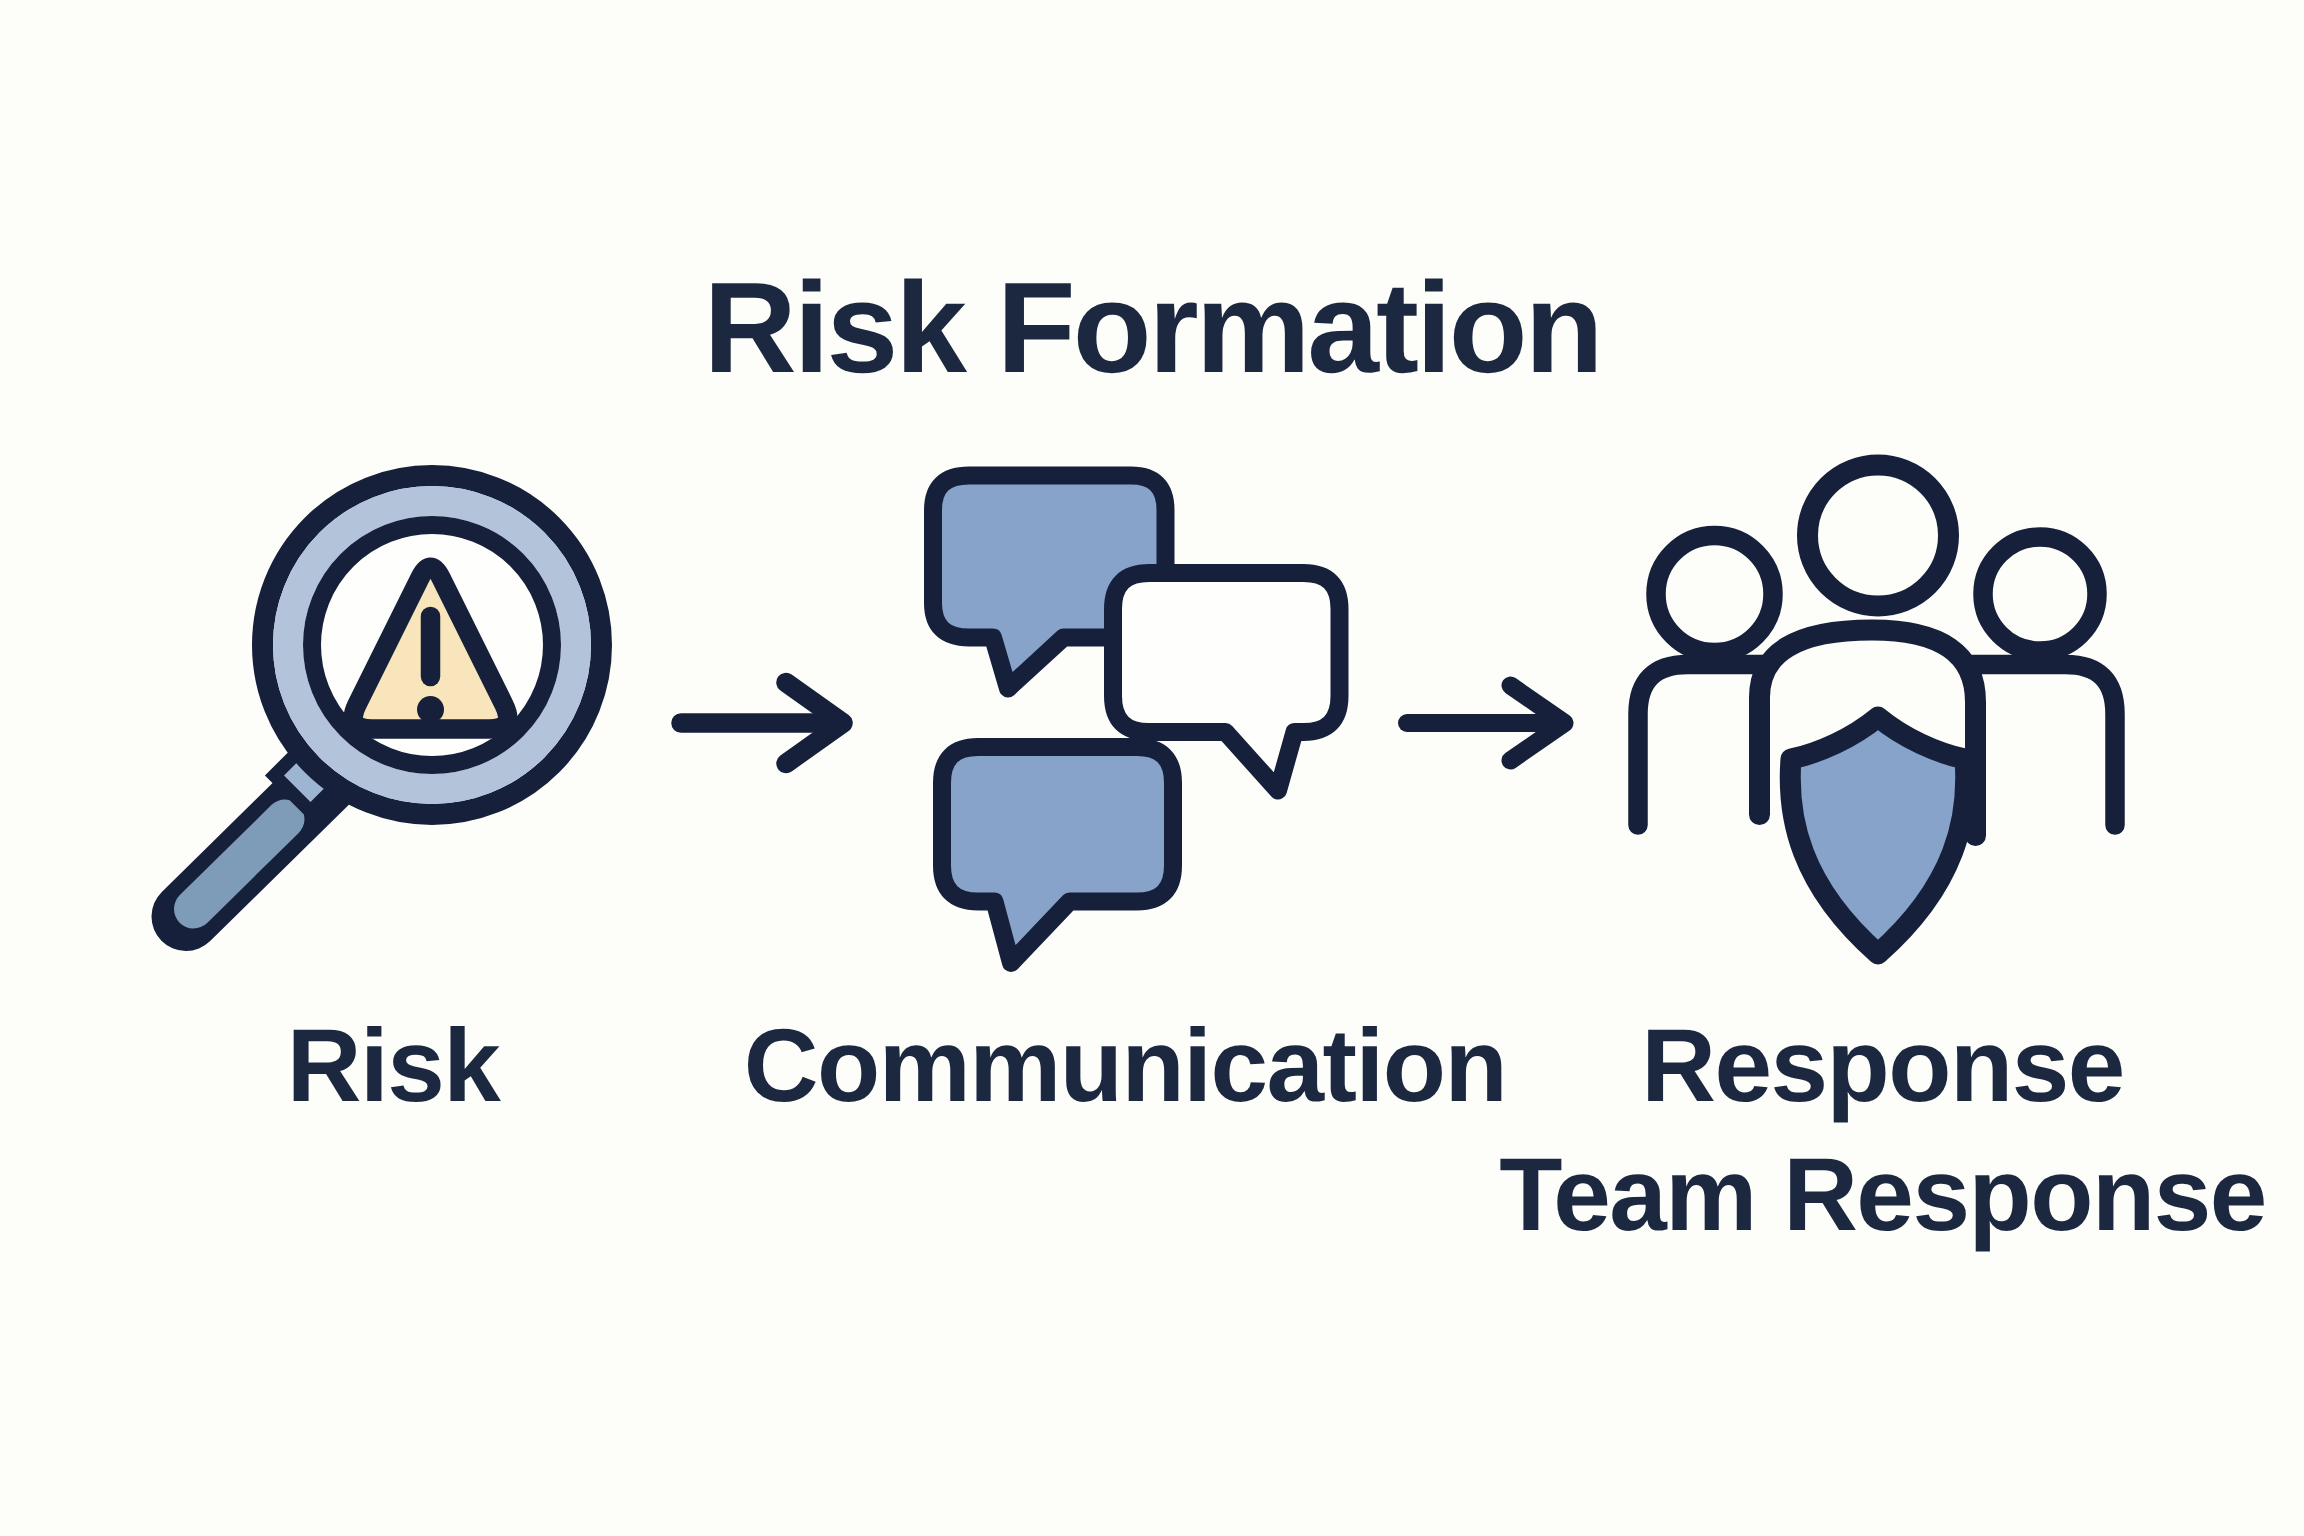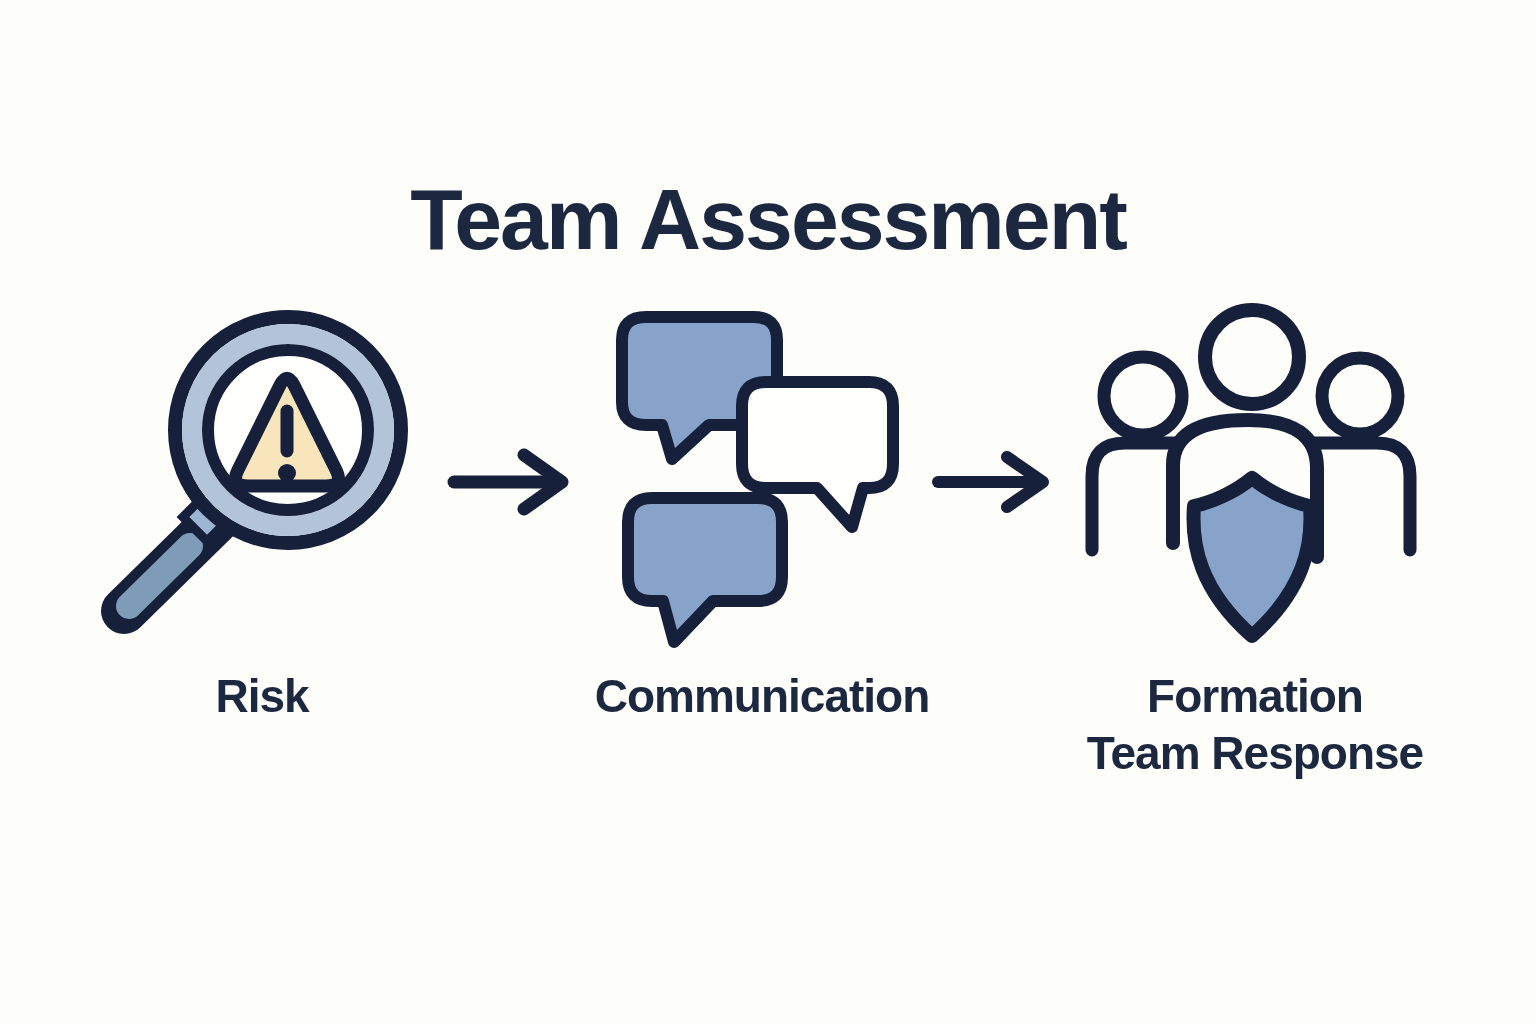--- a/index.html
+++ b/index.html
@@ -15,38 +15,38 @@
   .title {
     left: 0; top: 112px; width: 1536px;
     text-align: center;
     font-size: 86px; font-weight: 700;
     letter-spacing: -2px;
     color: var(--text, #1b2943);
   }
   .step-label {
     width: 520px;
     text-align: center;
-    font-size: 46px; font-weight: 700;
+    font-size: 69px; font-weight: 700;
     letter-spacing: -1px;
     line-height: 1.24;
     color: var(--text, #1b2943);
     top: 668px;
   }
   .step-label span { display: block; }
   #label-1 { left: 2px; }
-  #label-2 { left: 502px; }
+  #label-2 { left: 490px; }
   #label-3 { left: 995px; }
   svg { display: block; overflow: visible; }
 </style>
 </head>
 <body>
 
 <div class="stage">
 
-  <h1 class="abs title">Team Assessment</h1>
+  <h1 class="abs title">Risk Formation</h1>
 
   <svg class="abs" style="left:88px; top:293px;" width="340" height="350" viewBox="0 0 340 350">
 
     <line x1="150" y1="206" x2="36" y2="318" stroke="var(--ink)" stroke-width="46" stroke-linecap="round"></line>
 
     <line x1="102" y1="253" x2="41" y2="313" stroke="var(--handle-blue)" stroke-width="26" stroke-linecap="round"></line>
 
     <g transform="translate(119,224) rotate(45)">
       <rect x="-17" y="-17" width="34" height="34" fill="var(--connector-blue)" stroke="var(--ink)" stroke-width="9"></rect>
     </g>
@@ -94,17 +94,17 @@
     <path d="M 174,180 C 157,194 135,204 116,208 C 113,247 122,292 174,338 C 226,292 235,247 232,208 C 213,204 191,194 174,180 Z" fill="var(--blue-fill)" stroke="var(--ink)" stroke-width="14" stroke-linejoin="round"></path>
   </svg>
 
   <div id="label-1" class="abs step-label">
     <span>Risk</span>
   </div>
   <div id="label-2" class="abs step-label">
     <span>Communication</span>
   </div>
   <div id="label-3" class="abs step-label">
-    <span>Formation</span>
+    <span>Response</span>
     <span>Team Response</span>
   </div>
 
 </div>
 
 </body></html>

